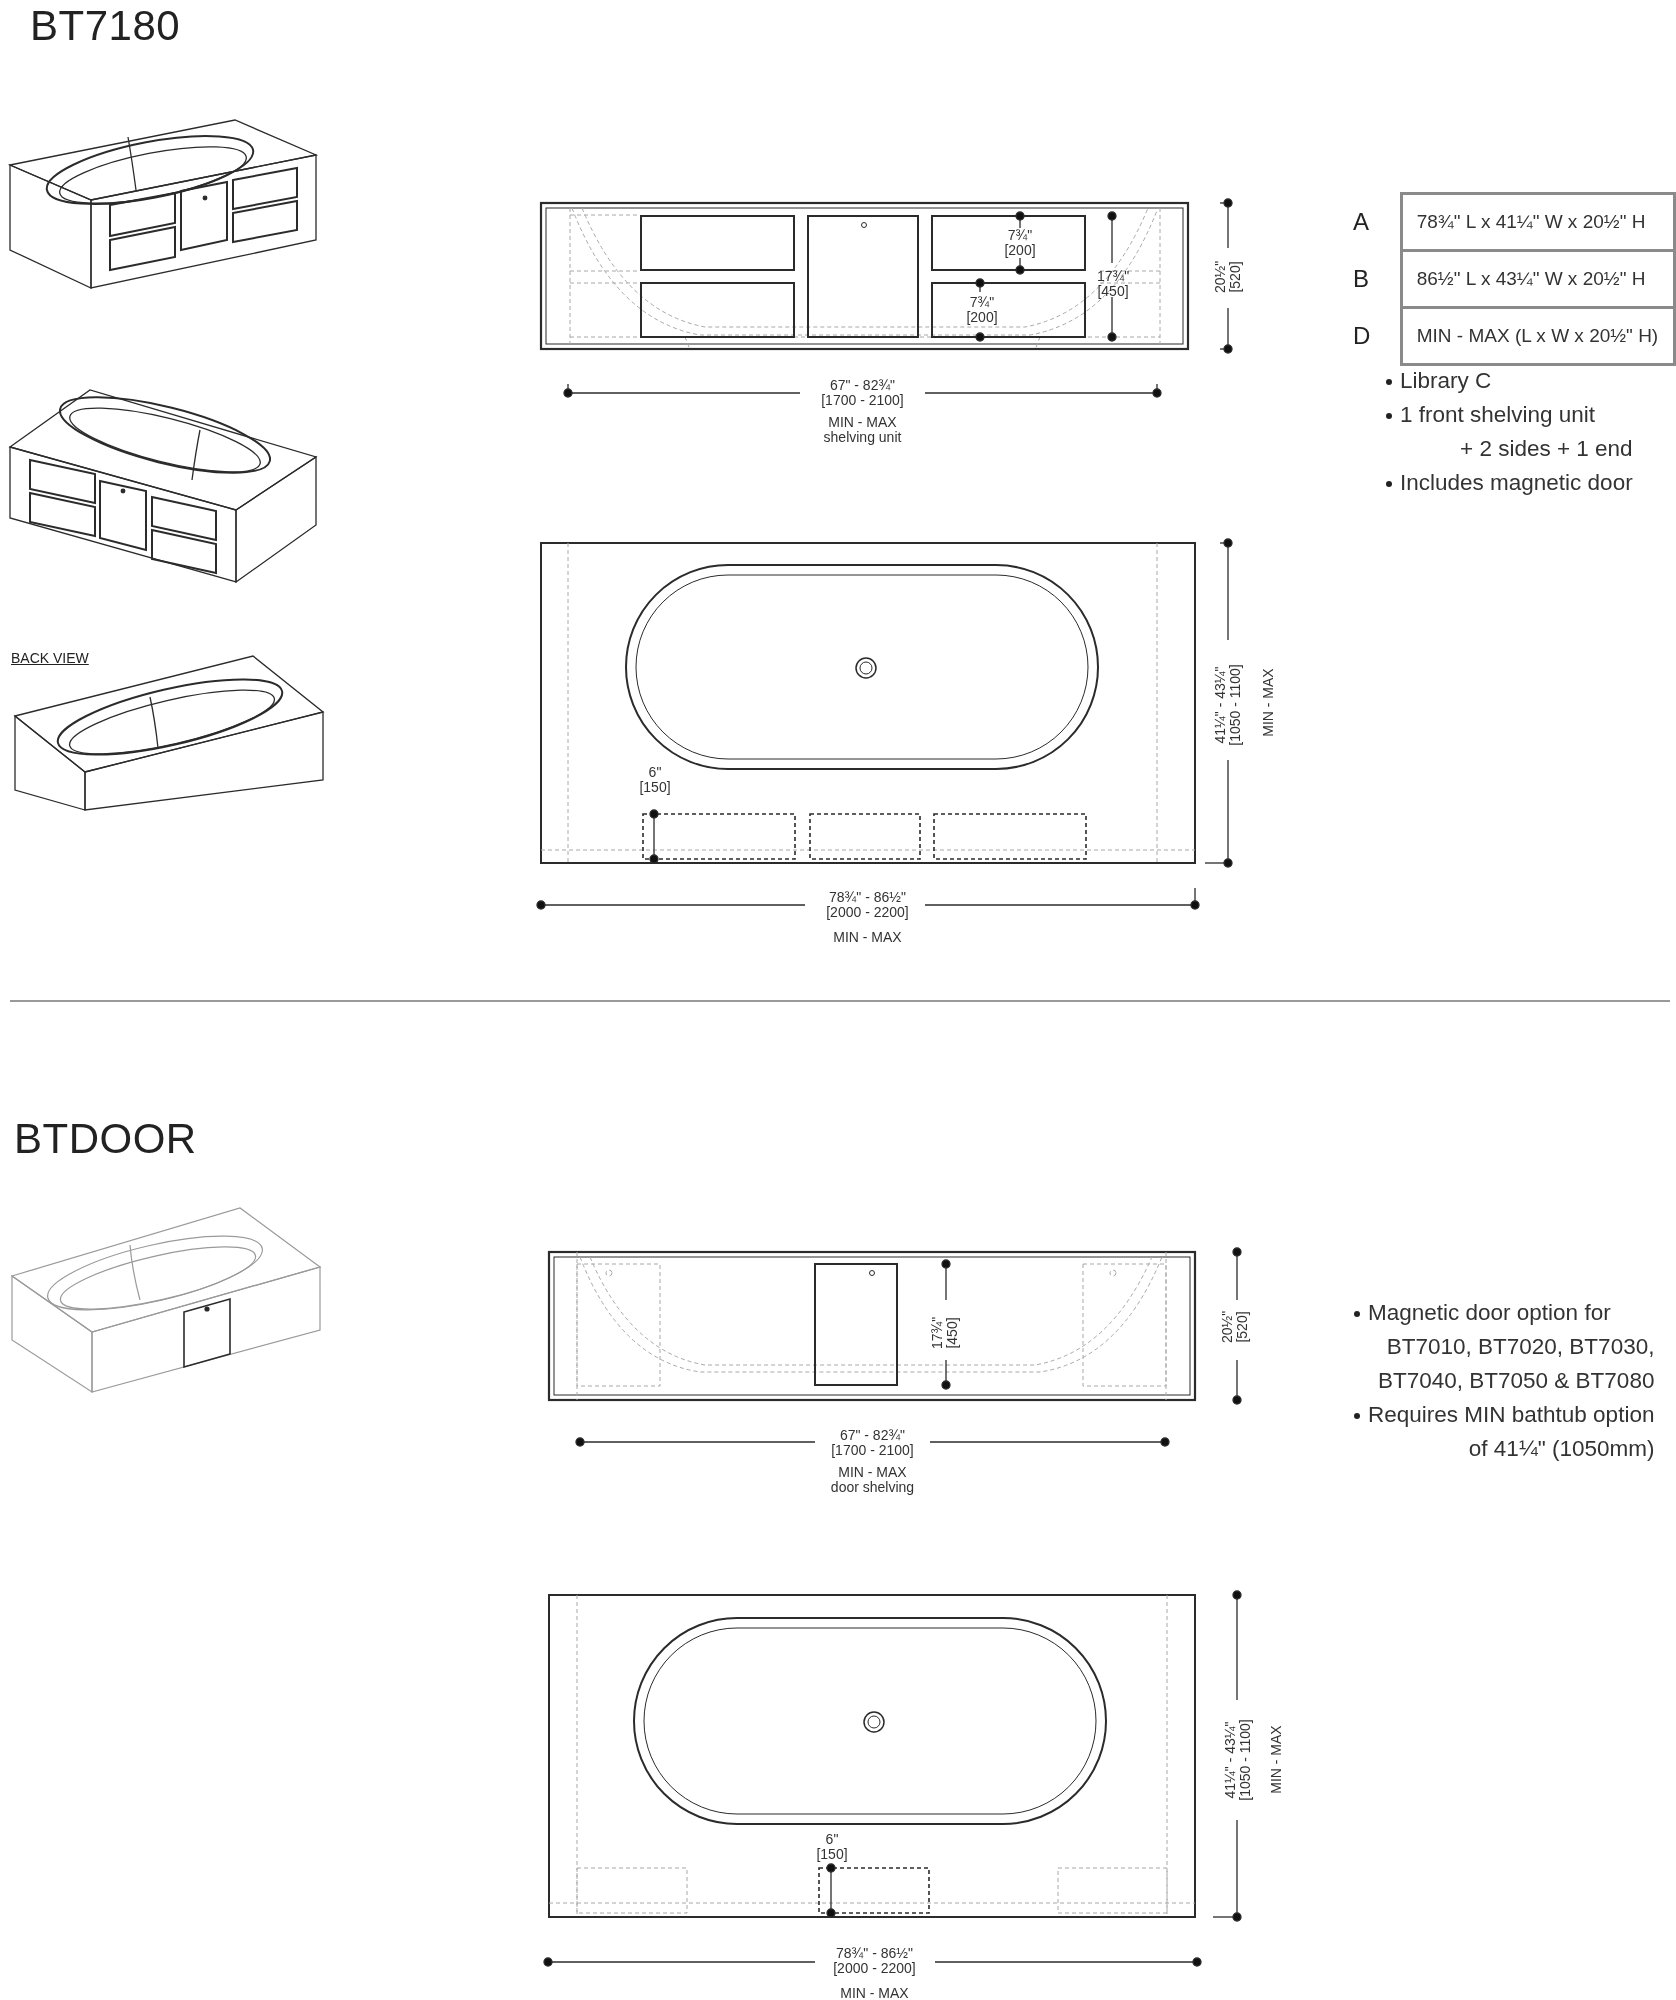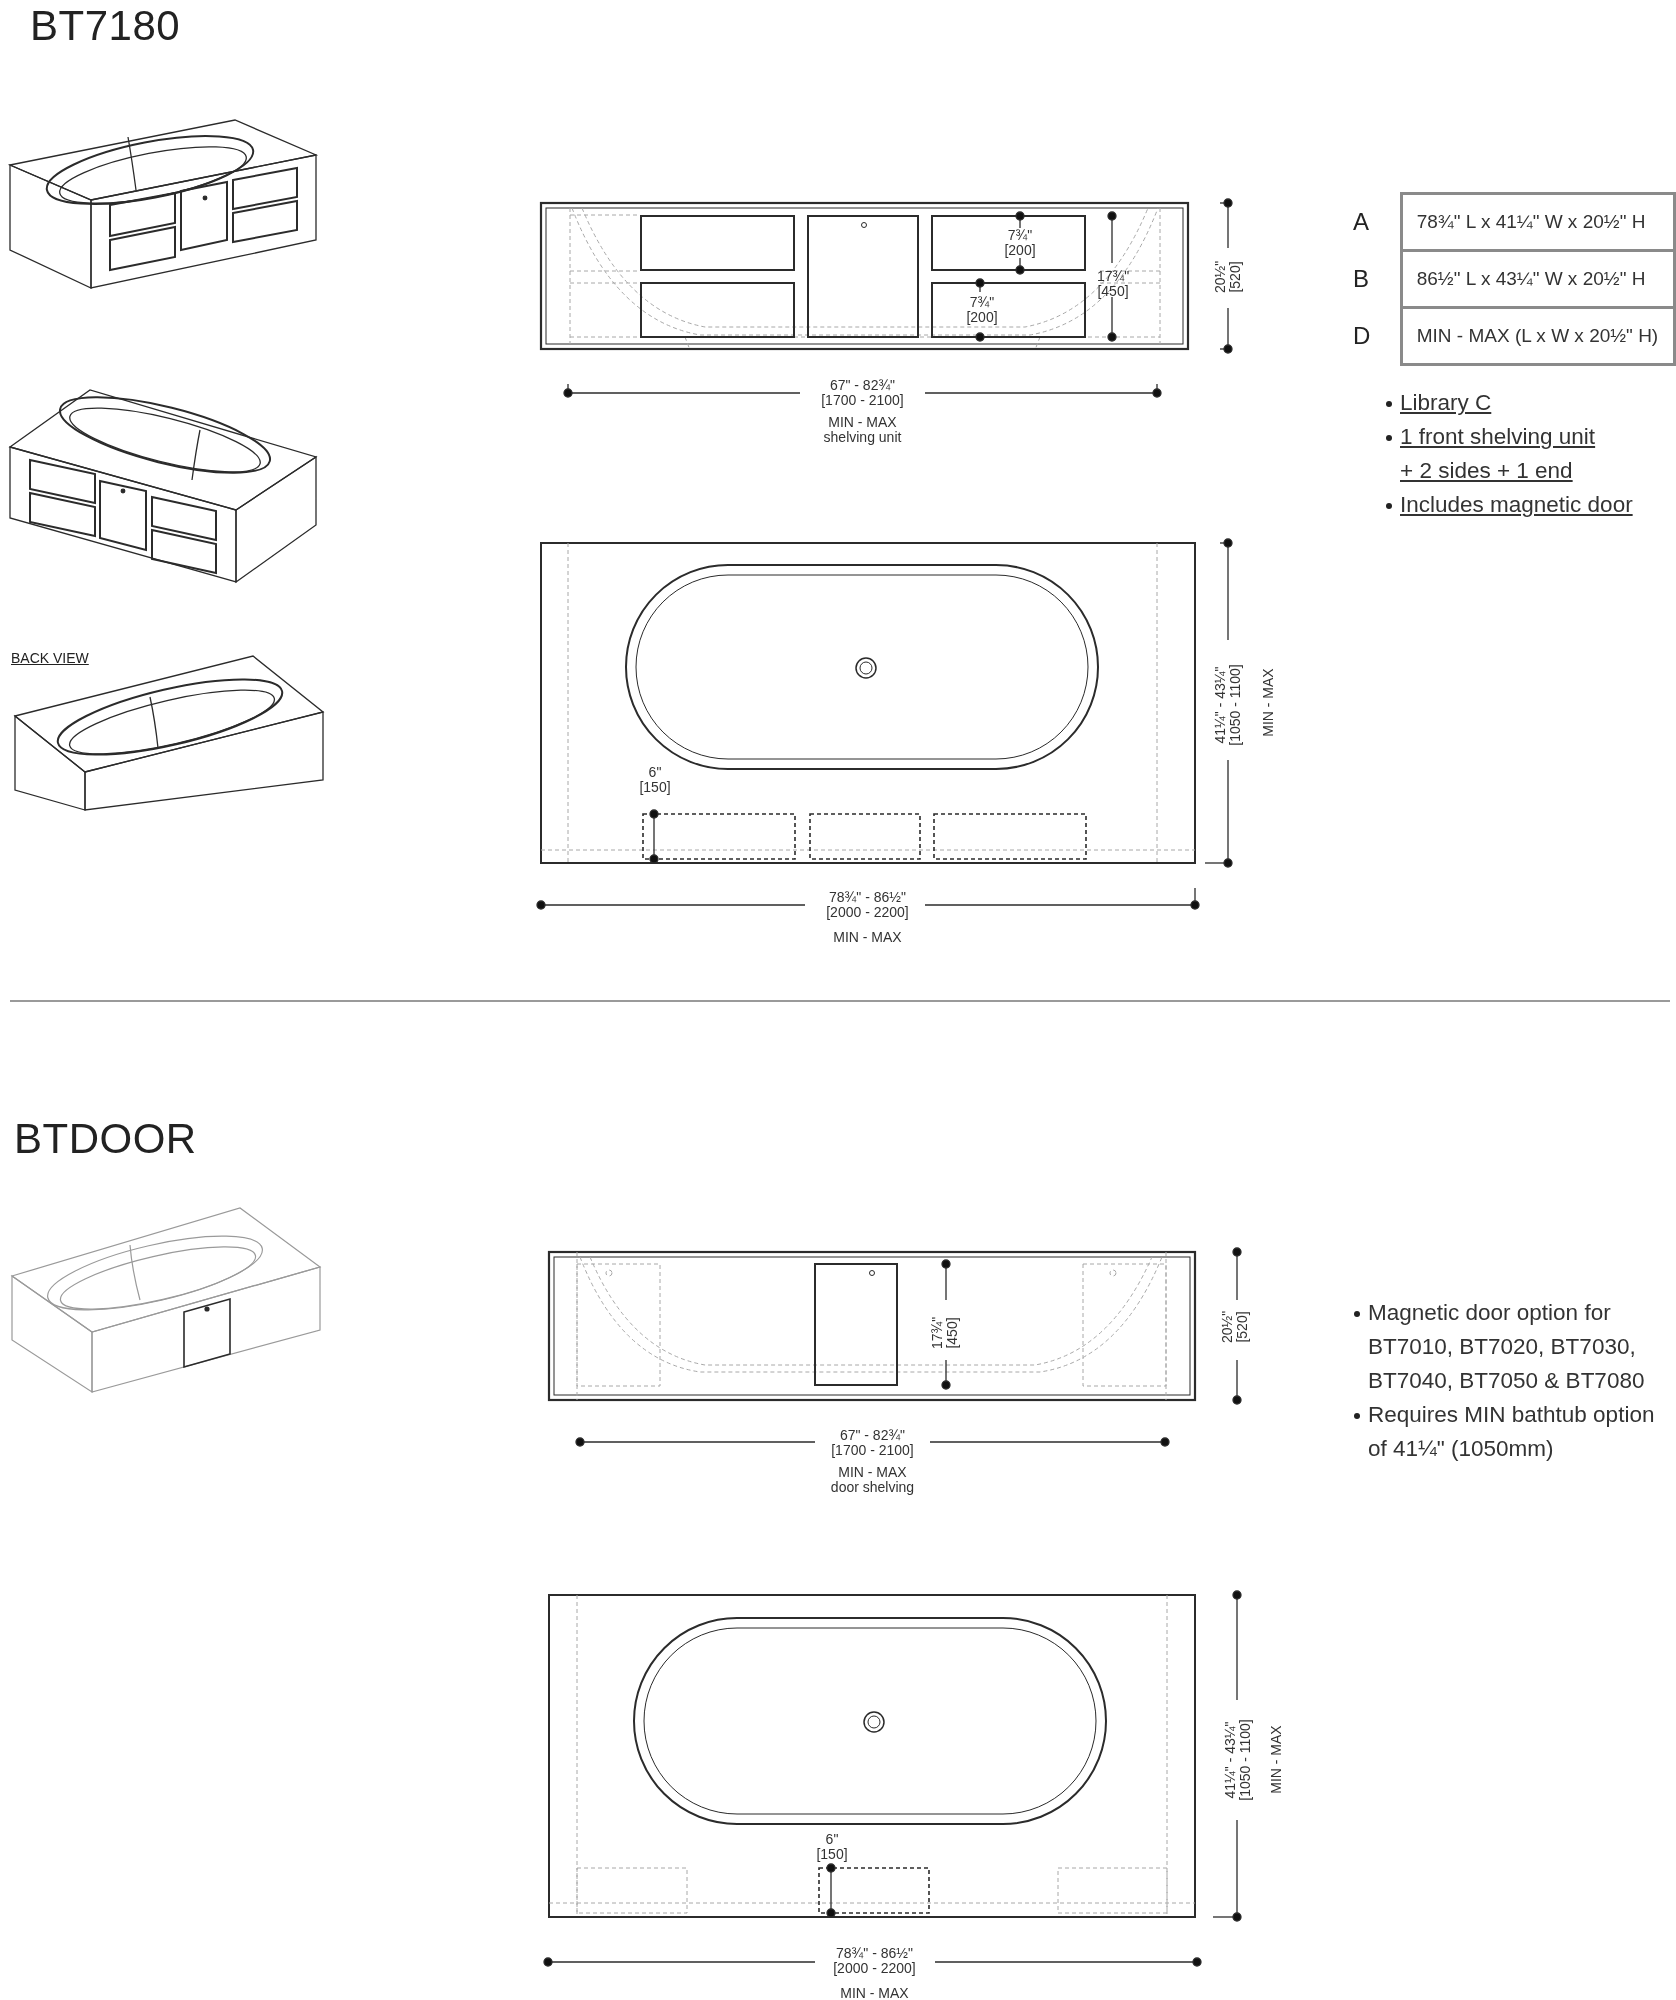--- a/index.html
+++ b/index.html
@@ -7,21 +7,21 @@
   .abs{position:absolute;}
   .title{font-size:42px;font-weight:400;color:#222;letter-spacing:0.5px;}
   .dim{font-size:14px;color:#333;text-align:center;line-height:15px;white-space:nowrap;}
   .specs{border-collapse:collapse;font-size:19px;color:#333;}
   .specs td{height:54px;}
   .specs .lbl{width:46px;text-align:left;font-size:24px;color:#222;}
   .specs .val{border:3px solid #8a8a8a;padding:0 14px;width:244px;}
   .bullets{font-size:22.5px;line-height:34px;color:#333;}
   .bullets .b{position:relative;padding-left:14px;}
   .bullets .b::before{content:"";position:absolute;left:0;top:15px;width:6px;height:6px;border-radius:50%;background:#222;}
-  .bullets .cont{padding-left:14px;}
+  .bullets .cont{padding-left:14px;text-align:right;}
   .small{font-size:14px;color:#222;text-decoration:underline;}
   .vtext{transform:rotate(-90deg);transform-origin:center;}
   svg{position:absolute;overflow:visible;}
 </style>
 </head>
 <body>
 
 <div class="abs title" style="left:30px;top:2px;">BT7180</div>
 
 <svg style="left:0;top:0;" width="340" height="580">
@@ -203,21 +203,21 @@
     <td class="lbl">B</td>
     <td class="val">86½" L x 43¼" W x 20½" H</td>
   </tr>
   <tr>
     <td class="lbl">D</td>
     <td class="val">MIN - MAX (L x W x 20½" H)</td>
   </tr>
 </tbody>
   </table>
 
-<div class="abs bullets" style="left:1386px;top:386px;text-decoration:underline;">
+<div class="abs bullets" style="left:1386px;top:364px;">
   <div class="b">Library C</div>
   <div class="b">1 front shelving unit</div>
   <div class="cont">+ 2 sides + 1 end</div>
   <div class="b">Includes magnetic door</div>
 </div>
 
 <div class="abs" style="left:10px;top:1000px;width:1660px;height:1.5px;background:#9a9a9a;"></div>
 
 <div class="abs title" style="left:14px;top:1115px;">BTDOOR</div>
 

